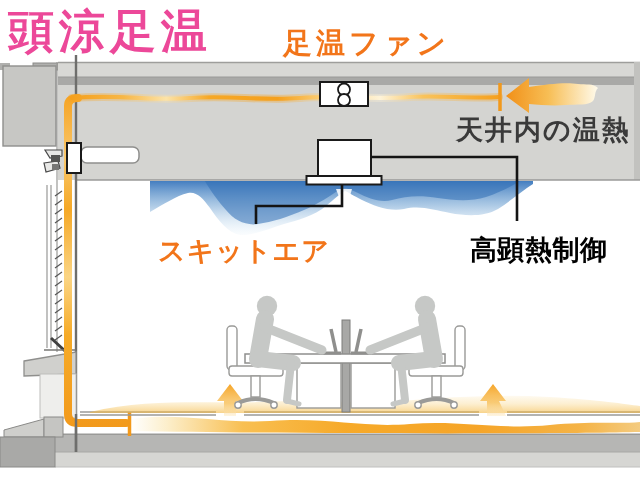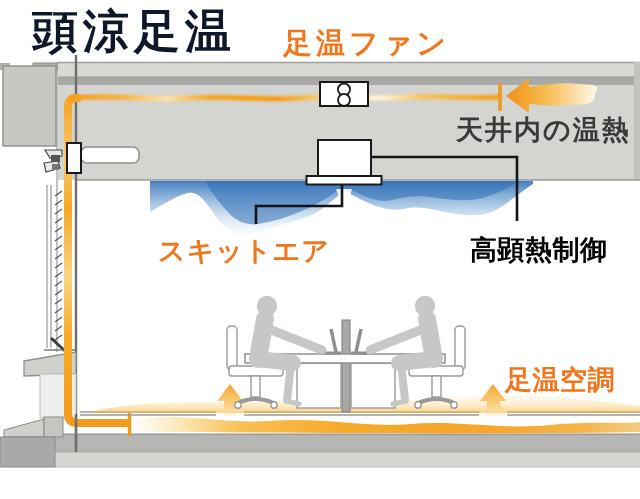--- a/index.html
+++ b/index.html
@@ -2,21 +2,21 @@
 <html><head>
 <meta charset="utf-8">
 <style>
   html,body{margin:0;padding:0;background:#fff;}
   #stage{
     position:relative;width:640px;height:499px;overflow:hidden;background:#ffffff;
     font-family:"Liberation Sans",sans-serif;
   }
   #stage svg{position:absolute;left:0;top:0;width:640px;height:499px;}
   .lbl{position:absolute;white-space:nowrap;font-weight:bold;line-height:1;}
-  .lbl-title{left:8px;top:8px;font-size:46px;letter-spacing:5px;color:#0f172a;margin-left:24px;}
+  .lbl-title{left:8px;top:8px;font-size:46px;letter-spacing:5px;color:#ec4899;}
   .lbl-fan{left:283px;top:29px;font-size:29px;letter-spacing:4px;color:#F2751A;}
   .lbl-ceilheat{left:456px;top:117px;font-size:27px;letter-spacing:2px;color:#3A3A3A;}
   .lbl-skit{left:158px;top:238px;font-size:27px;letter-spacing:1px;color:#F2751A;}
   .lbl-sensible{left:470px;top:237px;font-size:27px;letter-spacing:0.5px;color:#000000;}
   .lbl-floorac{left:505px;top:367px;font-size:27px;letter-spacing:0.5px;color:#F2751A;}
 </style>
 </head>
 <body>
 
 <div id="stage">
@@ -233,14 +233,13 @@
       <rect x="81" y="147" width="58" height="16" rx="6" fill="#FFFFFF" stroke="#8F8F8D" stroke-width="1.5"></rect>
       <rect x="67" y="143" width="14" height="30" fill="#FFFFFF" stroke="#1A1A1A" stroke-width="2"></rect>
     </g>
   </svg>
 
   <div class="lbl lbl-title">頭涼足温</div>
   <div class="lbl lbl-ceilheat">天井内の温熱</div>
   <div class="lbl lbl-fan">足温ファン</div>
   <div class="lbl lbl-skit">スキットエア</div>
   <div class="lbl lbl-sensible">高顕熱制御</div>
-  <div class="lbl lbl-floorac">足温空調</div>
 </div>
 
 </body></html>

